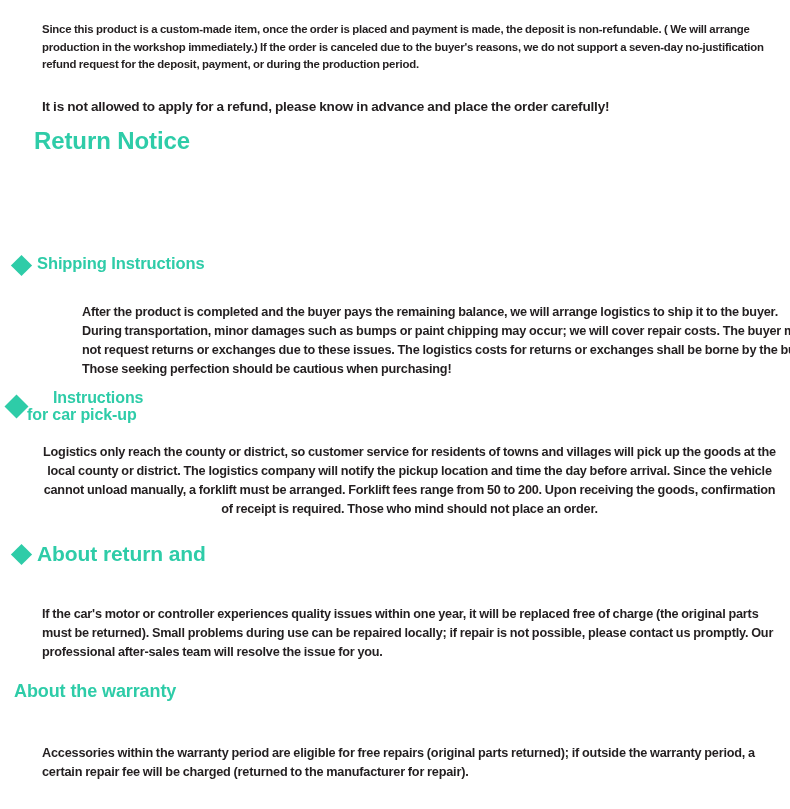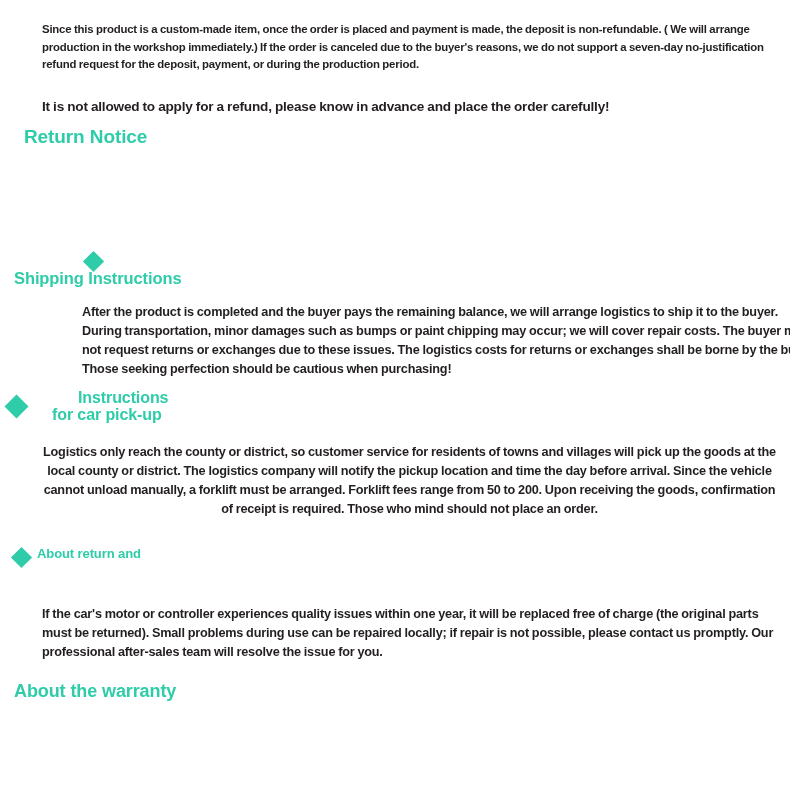--- a/index.html
+++ b/index.html
@@ -71,47 +71,45 @@
     height: 13px;
     background: #2ecca8;
     transform: rotate(45deg);
     vertical-align: middle;
     margin-right: 7px;
     flex: 0 0 auto;
   }
 
   
   #h-return-notice {
-    left: 24px;
+    left: 34px;
     top: 125px;
-    font-size: 19px;
+    font-size: 24px;
   }
 
   #h-shipping {
     left: 14px;
     top: 254px;
     font-size: 16.5px;
     display: flex;
-    align-items: center;
-    flex-direction: column;
+    align-items: flex-end;
   }
   #h-shipping .diamond {
     width: 15px;
     height: 15px;
     margin-right: 8px;
   }
 
   #h-pickup {
     left: 12px;
     top: 389px;
     font-size: 16px;
     display: flex;
     align-items: center;
     white-space: normal;
-    gap: 25px;
   }
   #h-pickup .diamond {
     width: 17px;
     height: 17px;
     margin-right: 2px;
     margin-left: -4px;
   }
   #h-pickup .stack {
     display: block;
     line-height: 17px;
@@ -121,23 +119,23 @@
     padding-left: 26px;
   }
   #h-pickup .stack .l2 {
     display: block;
     padding-left: 0px;
   }
 
   #h-exchange {
     left: 14px;
     top: 543px;
-    font-size: 13px;
+    font-size: 21px;
     display: flex;
-    align-items: flex-end;
+    align-items: flex-start;
     white-space: normal;
   }
   #h-exchange .diamond {
     width: 15px;
     height: 15px;
     margin-right: 8px;
     margin-top: 4px;
   }
   #h-exchange .stack {
     display: block;
@@ -200,14 +198,15 @@
     <span class="diamond"></span>
     <span class="stack">
       <span class="l1">About return and</span>
     </span>
   </div>
   <p class="para body" id="p-exchange">If the car's motor or controller experiences quality issues within one year, it will be replaced free of charge (the original parts must be returned). Small problems during use can be repaired locally; if repair is not possible, please contact us promptly. Our professional after-sales team will resolve the issue for you.</p>
 
   <div class="heading" id="h-warranty">
     <span class="htext">About the warranty</span>
   </div>
+  <p class="para body" id="p-warranty">Accessories within the warranty period are eligible for free repairs (original parts returned); if outside the warranty period, a certain repair fee will be charged (returned to the manufacturer for repair).</p>
 
 </div>
 
 </body></html>

